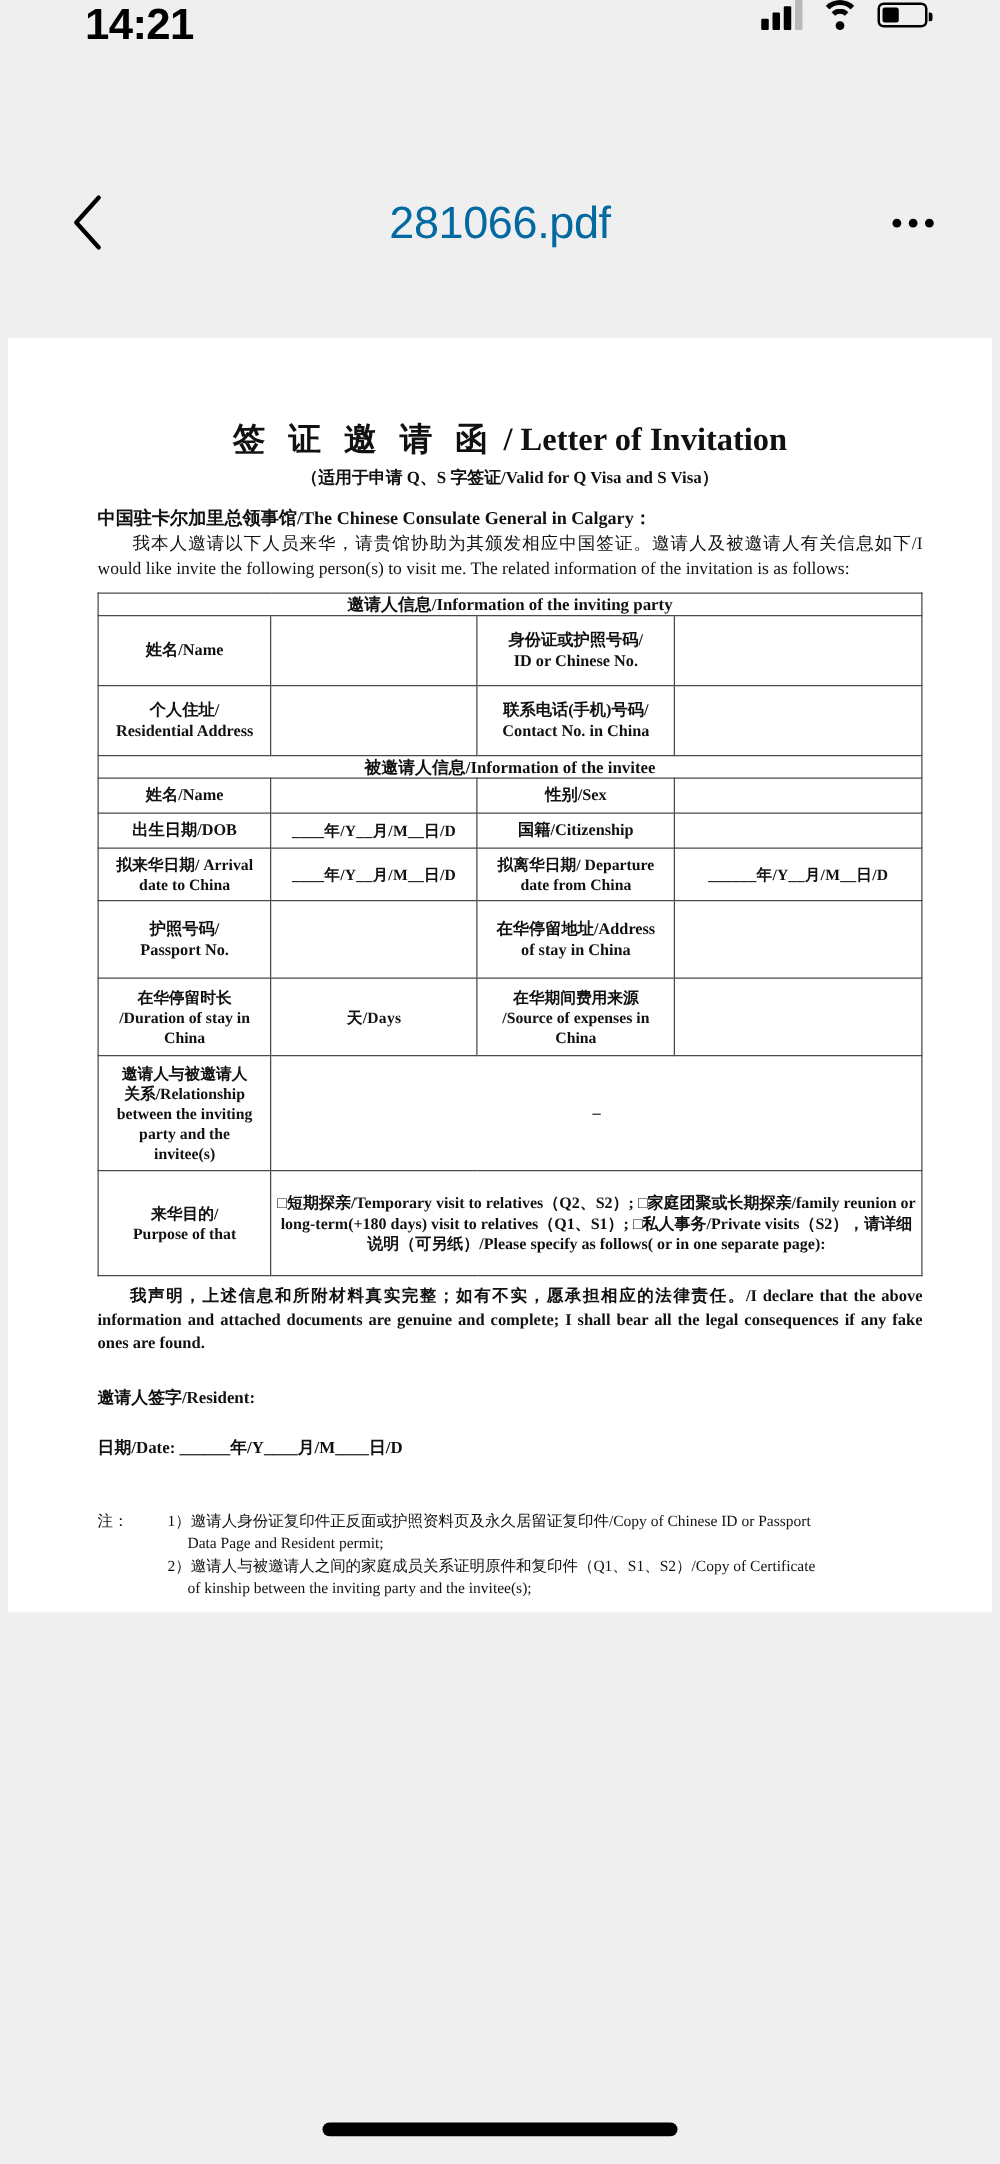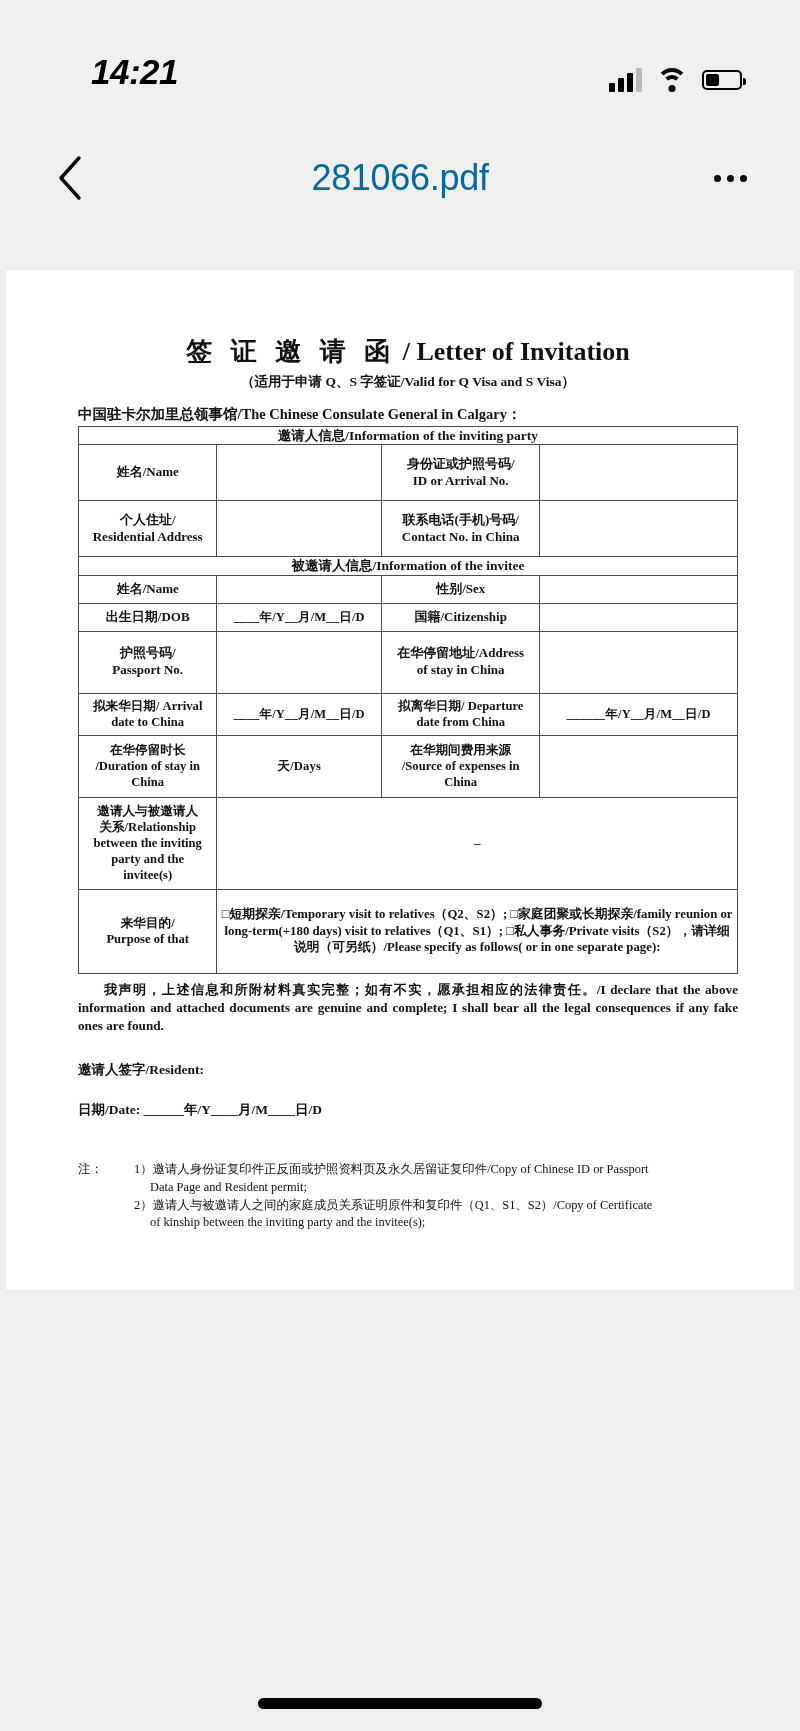--- a/index.html
+++ b/index.html
@@ -11,23 +11,22 @@
   }
   .phone {
     position: relative;
     width: 800px; height: 1731px;
     background: #efeff0;
   }
 
   
   .statusbar {
     position: absolute; top: 0; left: 0; width: 800px; height: 92px;
-    display: flex; align-items: flex-end; justify-content: space-between;
-    padding: 0 58px 0 91px;
-    font-style: italic;
+    display: flex; align-items: flex-start; justify-content: space-between;
+    padding: 0 58px 0 68px;
   }
   .status-time {
     font-family: "Liberation Sans", sans-serif;
     font-size: 35px; font-weight: 600; color: #000;
     letter-spacing: -0.5px;
   }
   .status-right { display: flex; align-items: center; gap: 14px; }
   .sig { display: flex; align-items: flex-end; gap: 3px; height: 24px; }
   .sig i { display: block; width: 6px; background: #000; border-radius: 1px; }
   .sig i:nth-child(1) { height: 9px; }
@@ -240,38 +239,39 @@
       <div class="doc">
 
         <div class="doc-title">
           <span class="cn">签 证 邀 请 函</span>
           <span>/</span>
           <span>Letter of Invitation</span>
         </div>
         <div class="doc-sub">（适用于申请 Q、S 字签证/Valid for Q Visa and S Visa）</div>
 
         <div class="consulate">中国驻卡尔加里总领事馆/The Chinese Consulate General in Calgary：</div>
+        <div class="intro">我本人邀请以下人员来华，请贵馆协助为其颁发相应中国签证。邀请人及被邀请人有关信息如下/I would like invite the following person(s) to visit me. The related information of the invitation is as follows:</div>
 
         <table class="form">
           <colgroup>
             <col style="width:21%">
             <col style="width:25%">
             <col style="width:24%">
             <col style="width:30%">
           </colgroup>
           <tbody>
             <tr>
               <td class="sect" colspan="4">邀请人信息/Information of the inviting party</td>
             </tr>
             <tr>
               <td style="height:56px">姓名/Name</td>
               <td class="blank"></td>
               <td>
                 <span>身份证或护照号码/</span><br>
-                <span>ID or Arrival No.</span>
+                <span>ID or Chinese No.</span>
               </td>
               <td class="blank"></td>
             </tr>
             <tr>
               <td style="height:56px">
                 <span>个人住址/</span><br>
                 <span>Residential Address</span>
               </td>
               <td class="blank"></td>
               <td>
@@ -287,45 +287,45 @@
             <tr>
               <td style="height:28px">姓名/Name</td>
               <td class="blank"></td>
               <td>性别/Sex</td>
               <td class="blank"></td>
             </tr>
             <tr>
               <td style="height:28px">出生日期/DOB</td>
               <td class="fill">____年/Y__月/M__日/D</td>
               <td>国籍/Citizenship</td>
-              <td class="blank"></td>
-            </tr>
-            <tr>
-              <td style="height:62px">
-                <span>护照号码/</span><br>
-                <span>Passport No.</span>
-              </td>
-              <td class="blank"></td>
-              <td>
-                <span>在华停留地址/Address</span><br>
-                <span>of stay in China</span>
-              </td>
               <td class="blank"></td>
             </tr>
             <tr>
               <td class="lbl-tall" style="height:42px">
                 <span>拟来华日期/ Arrival</span><br>
                 <span>date to China</span>
               </td>
               <td class="fill">____年/Y__月/M__日/D</td>
               <td class="lbl-tall">
                 <span>拟离华日期/ Departure</span><br>
                 <span>date from China</span>
               </td>
               <td class="fill">______年/Y__月/M__日/D</td>
+            </tr>
+            <tr>
+              <td style="height:62px">
+                <span>护照号码/</span><br>
+                <span>Passport No.</span>
+              </td>
+              <td class="blank"></td>
+              <td>
+                <span>在华停留地址/Address</span><br>
+                <span>of stay in China</span>
+              </td>
+              <td class="blank"></td>
             </tr>
             <tr>
               <td class="lbl-tall" style="height:62px">
                 <span>在华停留时长</span><br>
                 <span>/Duration of stay in</span><br>
                 <span>China</span>
               </td>
               <td class="fill">天/Days</td>
               <td class="lbl-tall">
                 <span>在华期间费用来源</span><br>

